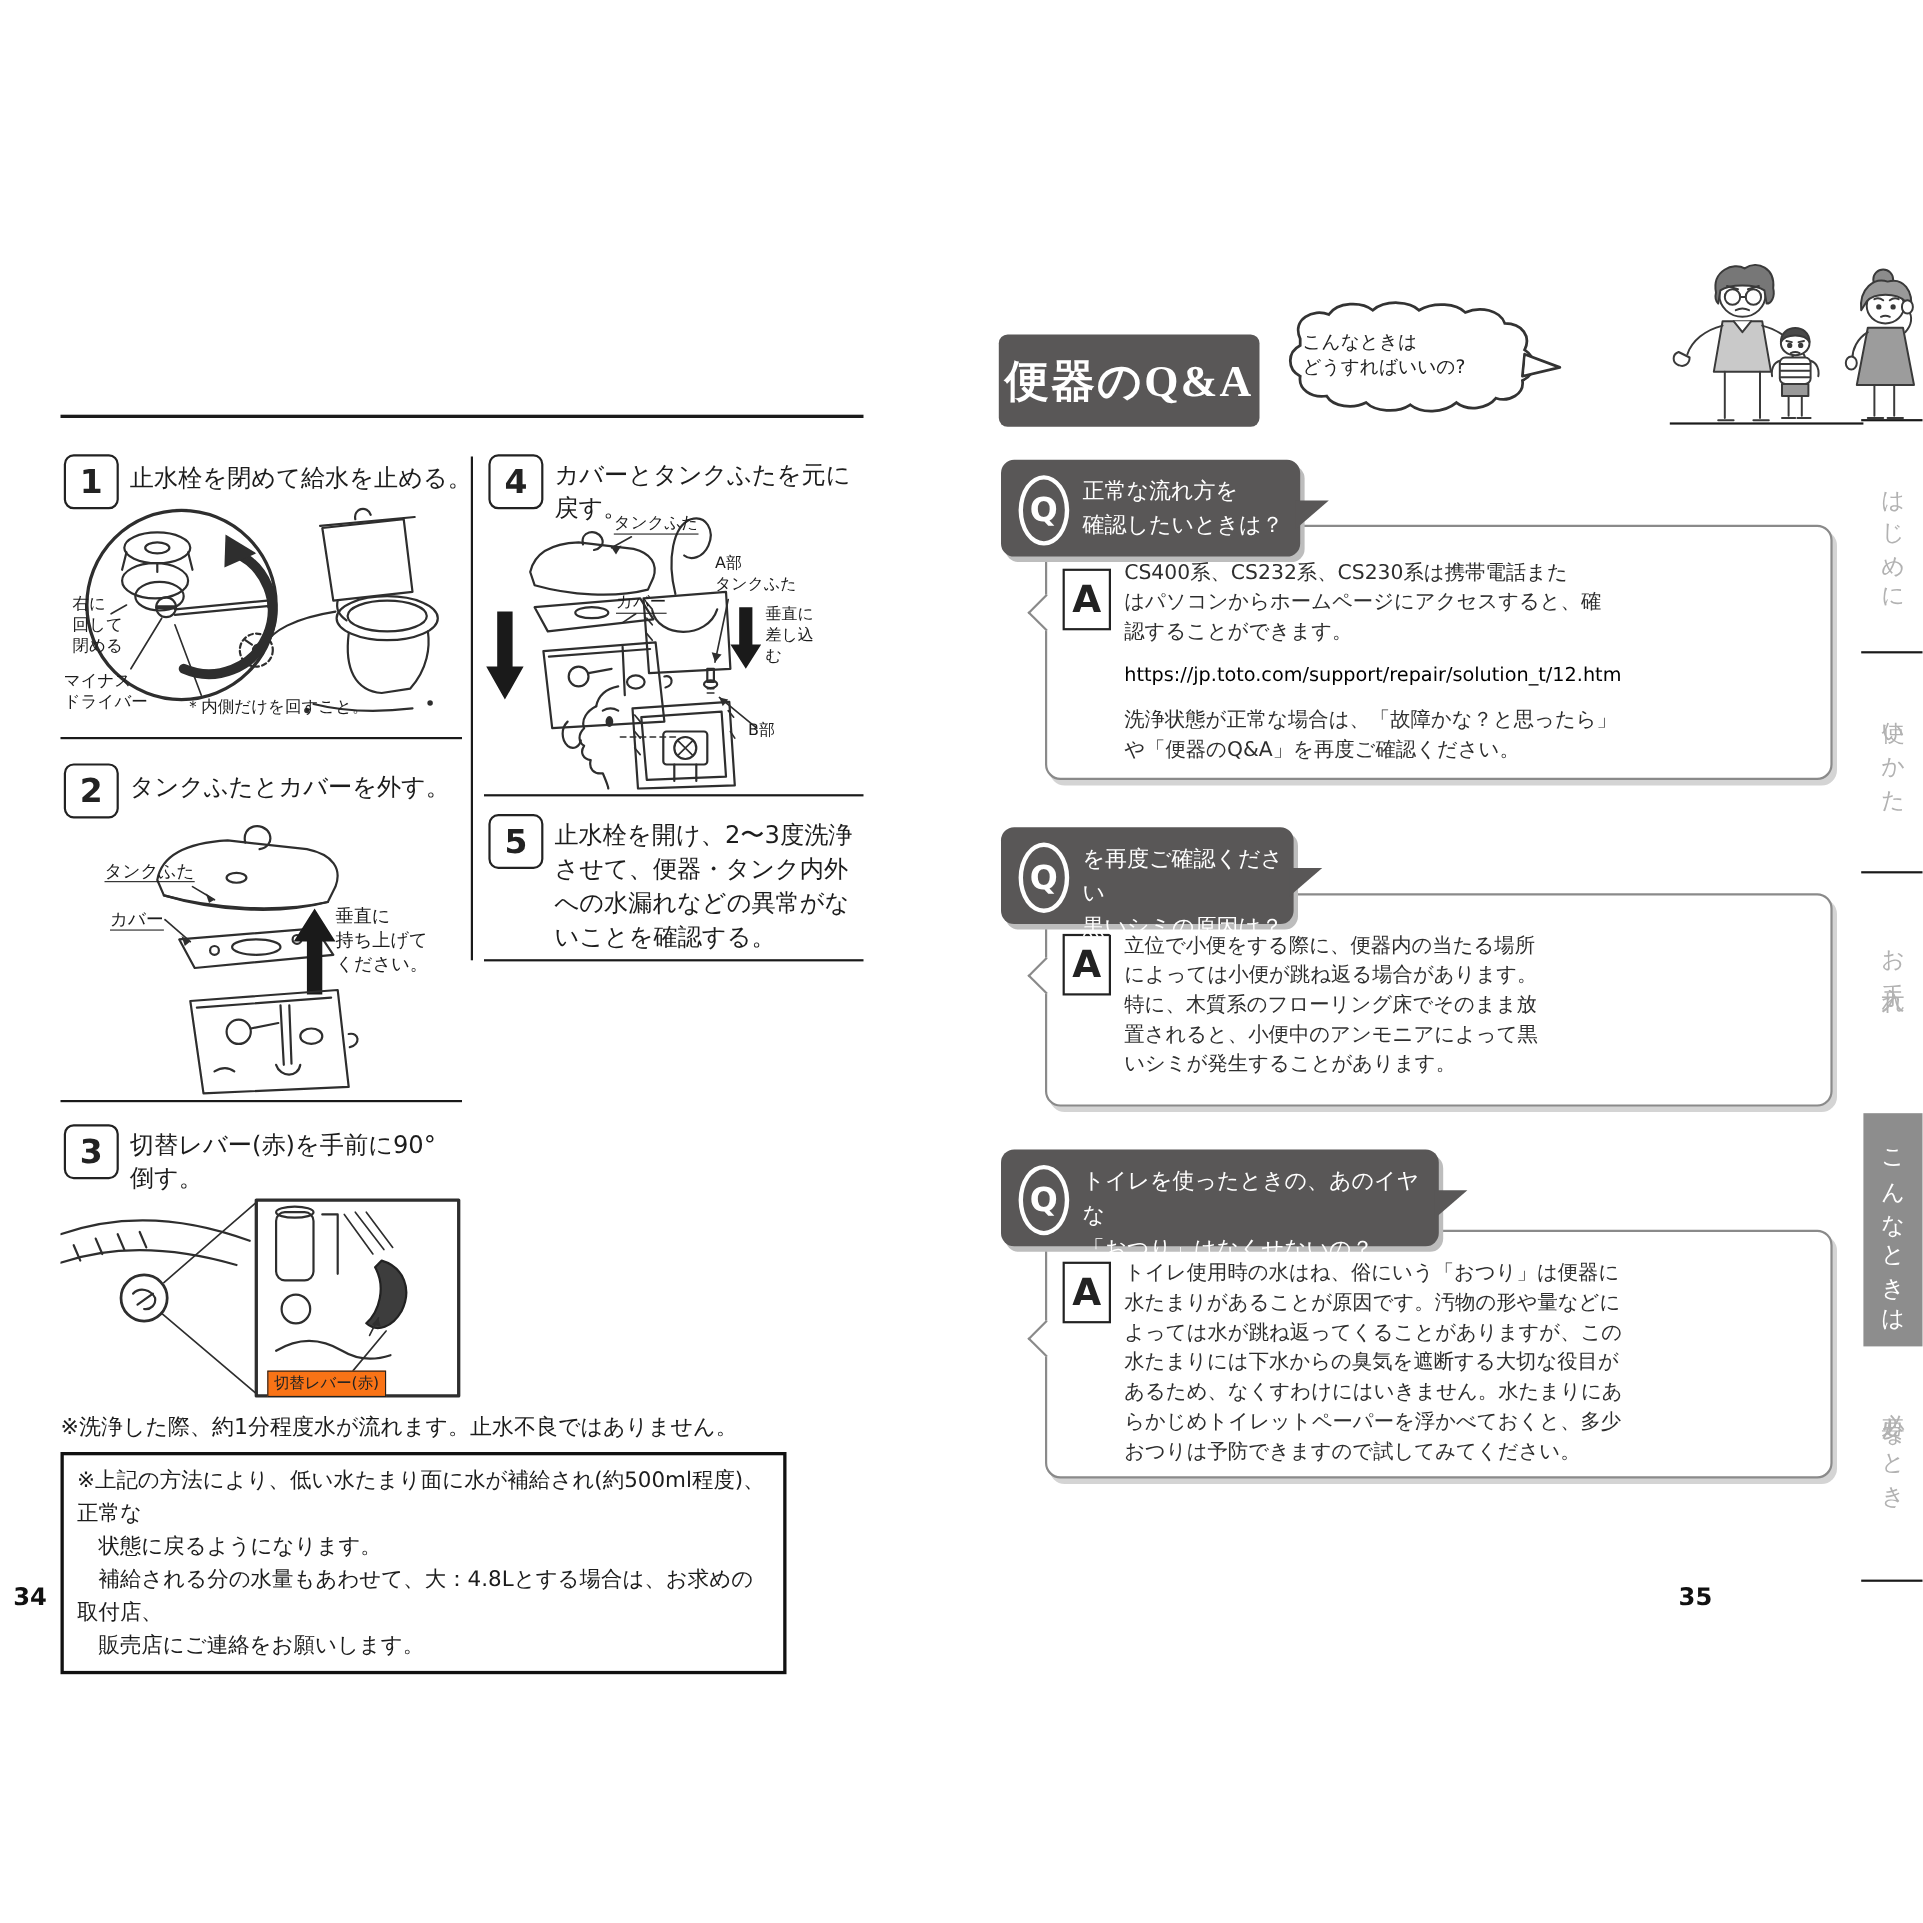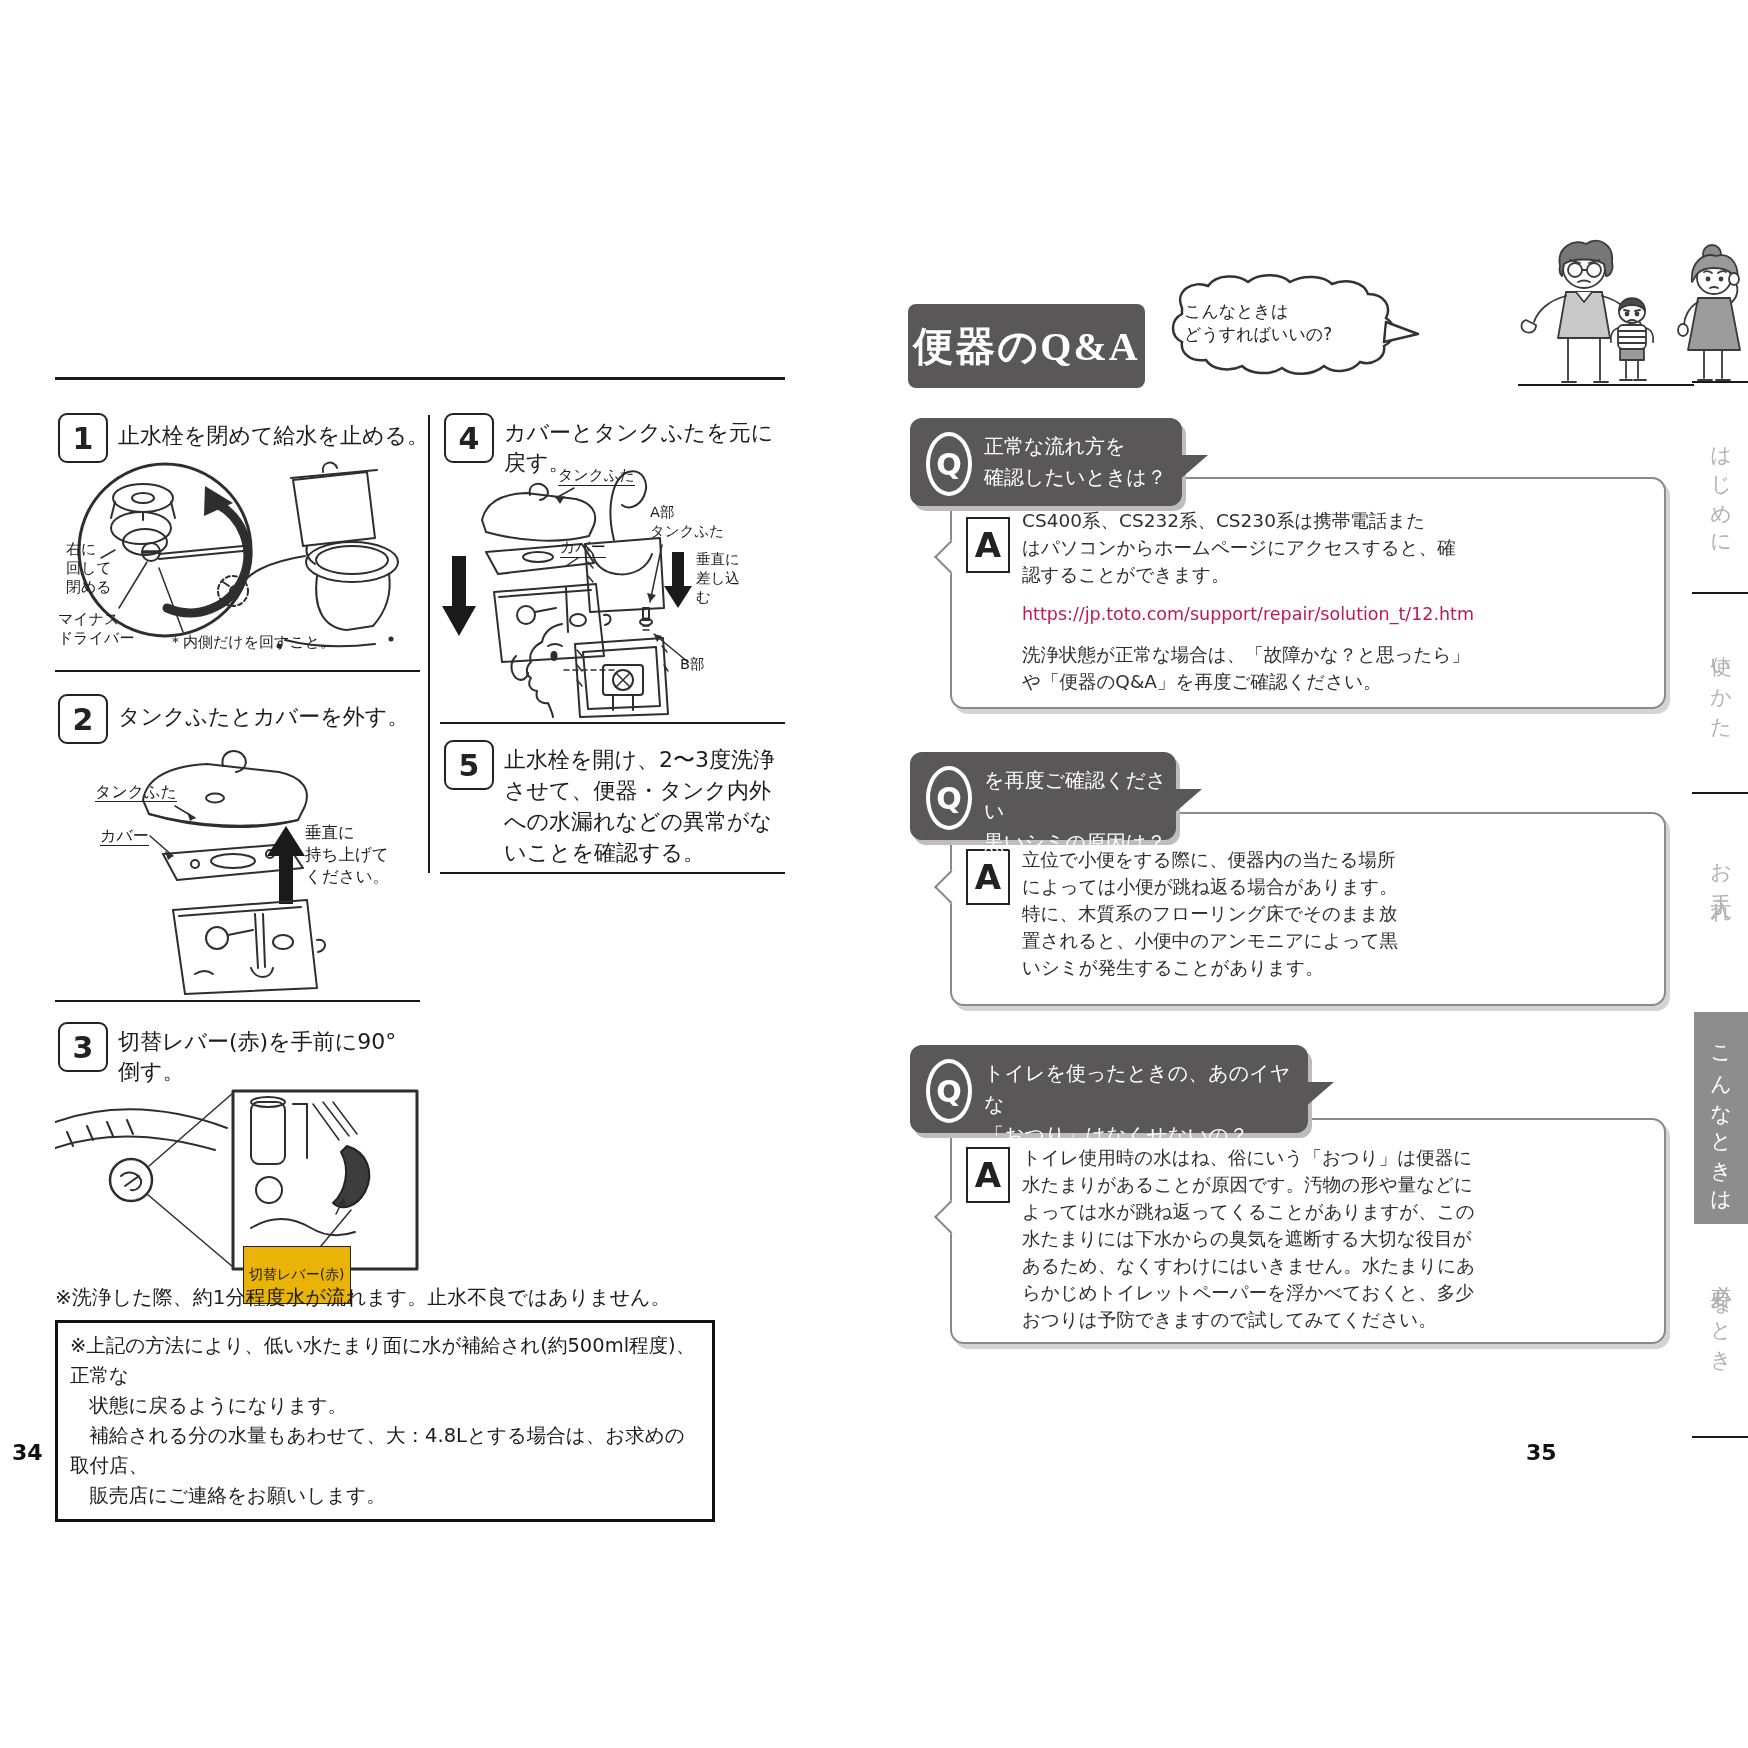--- a/index.html
+++ b/index.html
@@ -6,42 +6,42 @@
   #canvas{position:relative;width:1748px;height:1748px;background:#fff;overflow:hidden;
           font-family:"DejaVu Sans",sans-serif;color:#222;}
   .abs{position:absolute;}
   .hline{background:#1a1a1a;height:2px;}
   .vline{background:#1a1a1a;width:2px;}
   .num-box{width:46px;height:46px;border:2.5px solid #222;border-radius:9px;background:#fff;
            display:flex;align-items:center;justify-content:center;font-size:30px;font-weight:bold;}
   .step-title{font-size:22px;line-height:30px;white-space:pre-line;color:#1c1c1c;}
   .lbl{font-size:15px;line-height:19px;white-space:pre-line;color:#1c1c1c;}
   .lbl-u{border-bottom:1.5px solid #222;padding-bottom:0;}
-  .lbl-box{font-size:14px;border:1.5px solid #222;background:#eab308;padding:19px 5px;white-space:nowrap;}
+  .lbl-box{font-size:14px;border:1.5px solid #222;background:#f97316;padding:2px 5px;white-space:nowrap;}
   .footnote{font-size:20px;color:#1c1c1c;}
   .note-box{border:3px solid #111;padding:8px 12px;font-size:19.5px;line-height:30px;
             white-space:pre-line;color:#1c1c1c;background:#fff;}
   .pagenum{font-size:22px;font-weight:bold;color:#111;}
   .header-box{background:#595757;color:#fff;border-radius:8px;display:flex;align-items:center;
               justify-content:center;font-size:40px;font-weight:bold;letter-spacing:2px;}
   .cloud-text{font-size:17px;line-height:23px;white-space:pre-line;color:#222;}
   .qbubble{background:#595757;border-radius:12px;box-shadow:4px 5px 0 #bdbdbd;z-index:3;}
   .qtail{width:0;height:0;border-top:26px solid #595757;border-right:30px solid transparent;z-index:3;}
   .qcircle{position:absolute;left:16px;top:14px;width:38px;height:56px;border:4px solid #fff;
            border-radius:50%;display:flex;align-items:center;justify-content:center;
            color:#fff;font-size:30px;font-weight:bold;}
   .qtext{position:absolute;left:74px;top:13px;font-size:20px;line-height:31px;color:#fff;
          white-space:pre-line;font-weight:500;}
   .abox{background:#fff;border:2px solid #8a8a8a;border-radius:14px;box-shadow:4px 5px 0 #d4d4d4;z-index:1;}
   .atail{width:22px;height:22px;background:#fff;border-left:2px solid #8a8a8a;
          border-bottom:2px solid #8a8a8a;transform:rotate(45deg);z-index:2;}
   .amark{width:40px;height:52px;border:2px solid #222;background:#fff;display:flex;align-items:center;
          justify-content:center;font-size:34px;font-weight:bold;z-index:2;}
   .atext{font-size:18.5px;line-height:27px;white-space:pre-line;color:#2e2e2e;z-index:2;}
-  .url-text{font-size:17.5px;color:#be185d;z-index:2;}
+  .url-text{font-size:17.5px;color:#000000;z-index:2;}
   .tab{writing-mode:vertical-rl;font-size:21px;letter-spacing:5px;color:#b2b2b2;}
   .tab-active{background:#8d8d8d;color:#fff;display:flex;align-items:center;justify-content:center;}
   .tab-active .tab{color:#fff;}
   svg{display:block;}
 </style>
 </head>
 <body>
 
 <div id="canvas">
 

